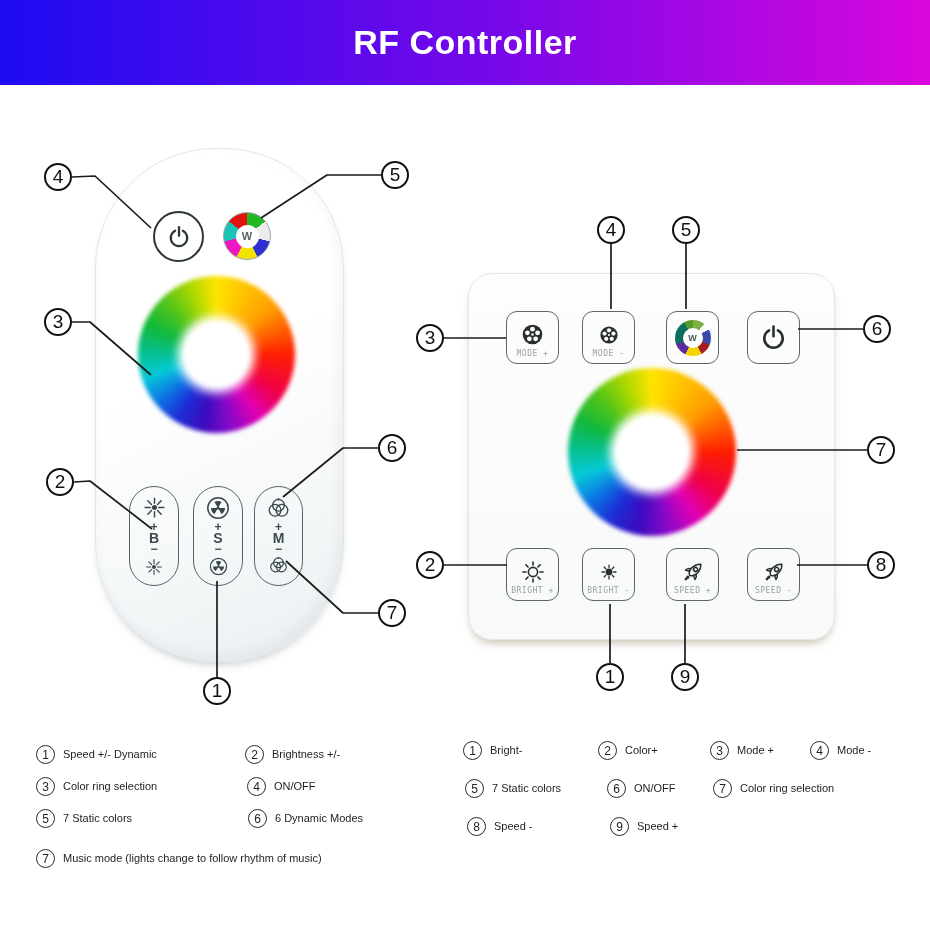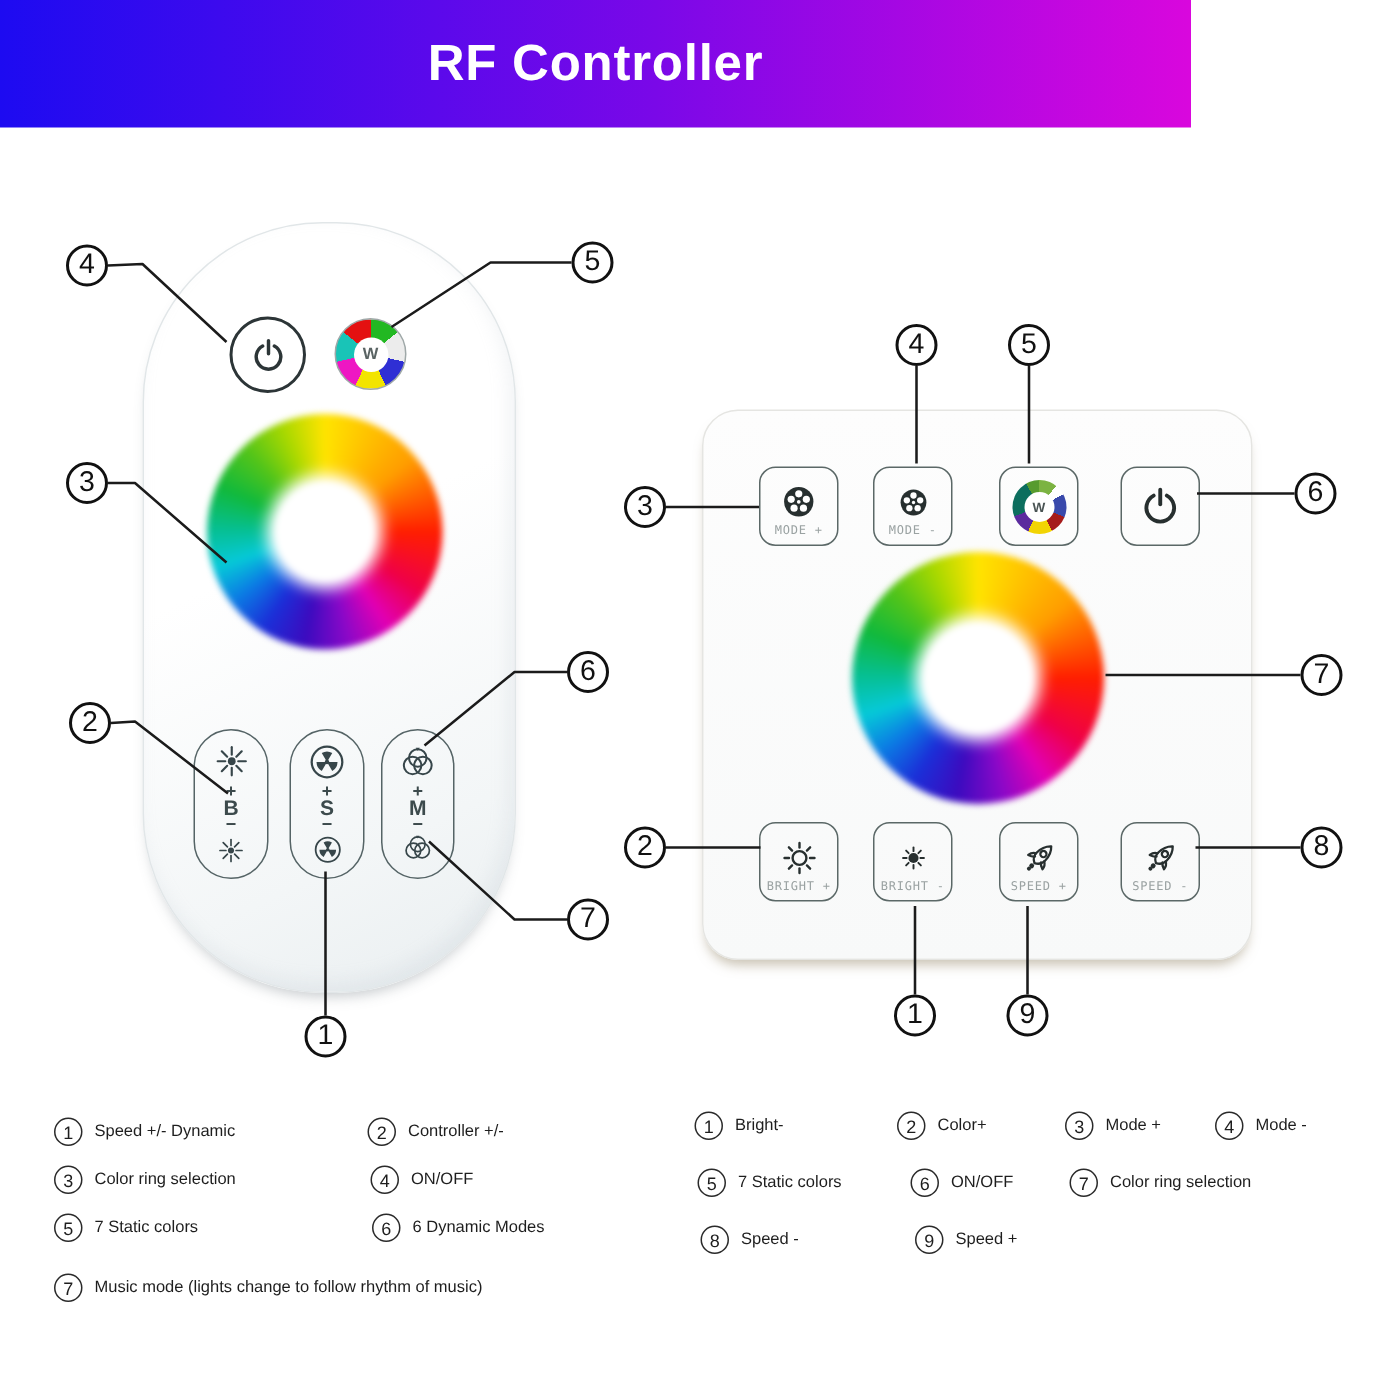--- a/index.html
+++ b/index.html
@@ -1,20 +1,20 @@
 <!DOCTYPE html>
 <html><head>
 <meta charset="utf-8">
 <style>
   html,body{margin:0;padding:0;background:#fff;}
   .stage{position:relative;width:930px;height:930px;background:#ffffff;overflow:hidden;
          font-family:"Liberation Sans",sans-serif;color:#1c1c1c;}
 
   
-  .banner{position:absolute;left:0;top:0;width:794px;height:85px;
+  .banner{position:absolute;left:0;top:0;width:930px;height:85px;
           background:linear-gradient(90deg,#1d0bf1 0%,#7a08e8 55%,#d907dd 100%);
           display:flex;align-items:center;justify-content:center;}
   .banner h1{margin:0;color:#fff;font-size:34px;font-weight:bold;letter-spacing:.5px;}
 
   
   .remote{position:absolute;left:95px;top:148px;width:247px;height:512px;
           border-radius:120px;border:1px solid #e1e6e8;
           background:linear-gradient(155deg,#ffffff 42%,#f3f6f7 78%,#e9eef0 100%);
           box-shadow:0 6px 9px -4px rgba(90,100,110,.35), inset -4px -6px 12px rgba(175,190,198,.18);
           z-index:1;}
@@ -346,21 +346,21 @@
   <div class="callout" style="left:881px;top:565px;">8</div>
   <div class="callout" style="left:610px;top:677px;">1</div>
   <div class="callout" style="left:685px;top:677px;">9</div>
 
   <div class="litem" style="left:36px;top:745px;">
     <span class="lnum">1</span>
     <span class="ltxt">Speed +/- Dynamic</span>
   </div>
   <div class="litem" style="left:245px;top:745px;">
     <span class="lnum">2</span>
-    <span class="ltxt">Controller +/-</span>
+    <span class="ltxt">Brightness +/-</span>
   </div>
   <div class="litem" style="left:36px;top:777px;">
     <span class="lnum">3</span>
     <span class="ltxt">Color ring selection</span>
   </div>
   <div class="litem" style="left:247px;top:777px;">
     <span class="lnum">4</span>
     <span class="ltxt">ON/OFF</span>
   </div>
   <div class="litem" style="left:36px;top:809px;">

